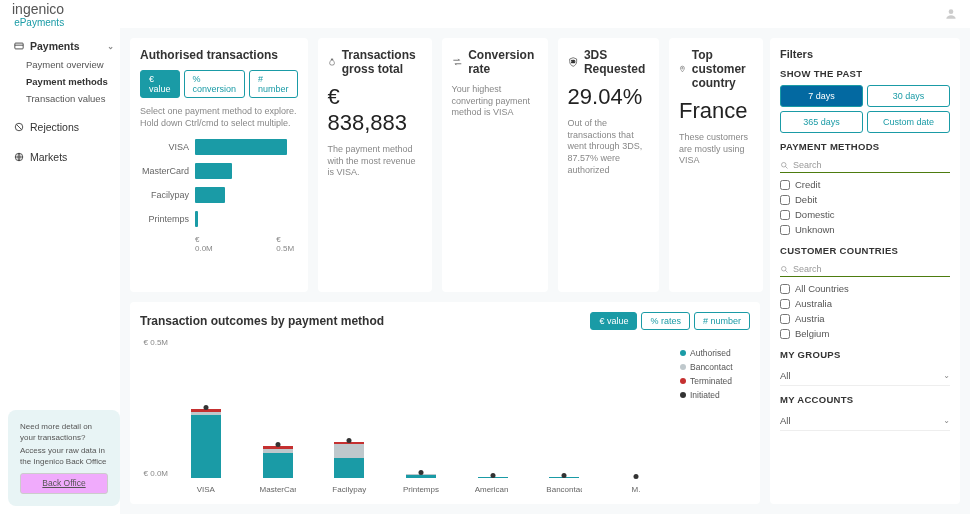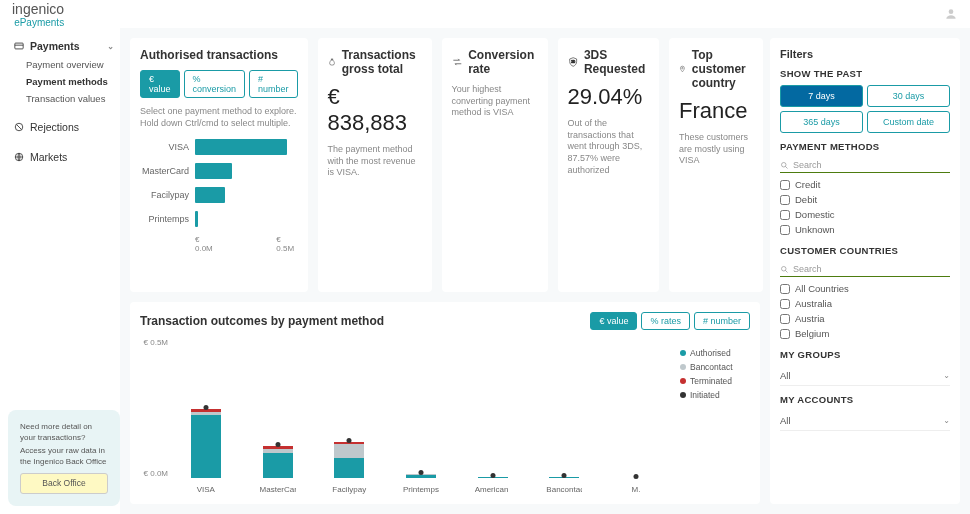--- a/index.html
+++ b/index.html
@@ -15,21 +15,21 @@
 .sidebar { width: 120px; padding: 8px 0 8px 8px; display: flex; flex-direction: column; }
 .nav-item { display: flex; align-items: center; gap: 6px; padding: 4px 6px; font-size: 10.5px; color: #333; cursor: pointer; }
 .nav-item .chevron { margin-left: auto; font-size: 8px; color: #888; }
 .nav-item.group { font-weight: 600; }
 .sub-item { padding: 3px 0 3px 18px; font-size: 9.5px; color: #555; cursor: pointer; }
 .sub-item.active { font-weight: 600; color: #333; }
 .nav-icon { width: 10px; height: 10px; display: inline-block; }
 .nav-spacer { height: 10px; }
 
 .backoffice-card { margin-top: auto; background: #e8f4f5; border-radius: 8px; padding: 12px; font-size: 8px; color: #555; line-height: 1.3; }
-.backoffice-btn { display: block; margin-top: 6px; padding: 4px 8px; background: #fef9c3; border: 1px solid #ccc; border-radius: 3px; font-size: 8.5px; text-align: center; cursor: pointer; }
+.backoffice-btn { display: block; margin-top: 6px; padding: 4px 8px; background: #f0abfc; border: 1px solid #ccc; border-radius: 3px; font-size: 8.5px; text-align: center; cursor: pointer; text-decoration: underline; }
 
 .content { flex: 1; background: #f7f9fa; padding: 10px; display: flex; gap: 10px; overflow: hidden; }
 .content-main { flex: 1; display: flex; flex-direction: column; gap: 10px; min-width: 0; }
 .content-side { width: 190px; background: #fff; border-radius: 4px; padding: 10px; overflow: hidden; }
 
 .row { display: flex; gap: 10px; }
 .card { background: #fff; border-radius: 4px; padding: 10px; flex: 1; }
 .card-title { font-size: 12px; font-weight: 600; margin-bottom: 8px; display: flex; align-items: center; gap: 6px; }
 .card-title svg { width: 14px; height: 14px; }
 .card-big { font-size: 22px; font-weight: 400; color: #222; margin: 4px 0 8px; }

